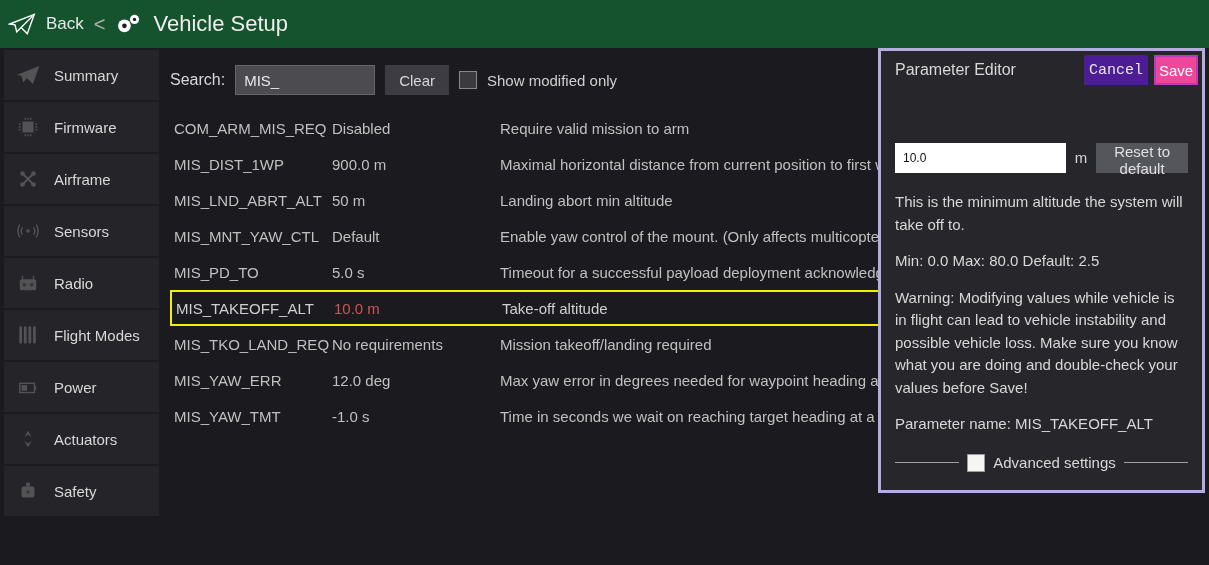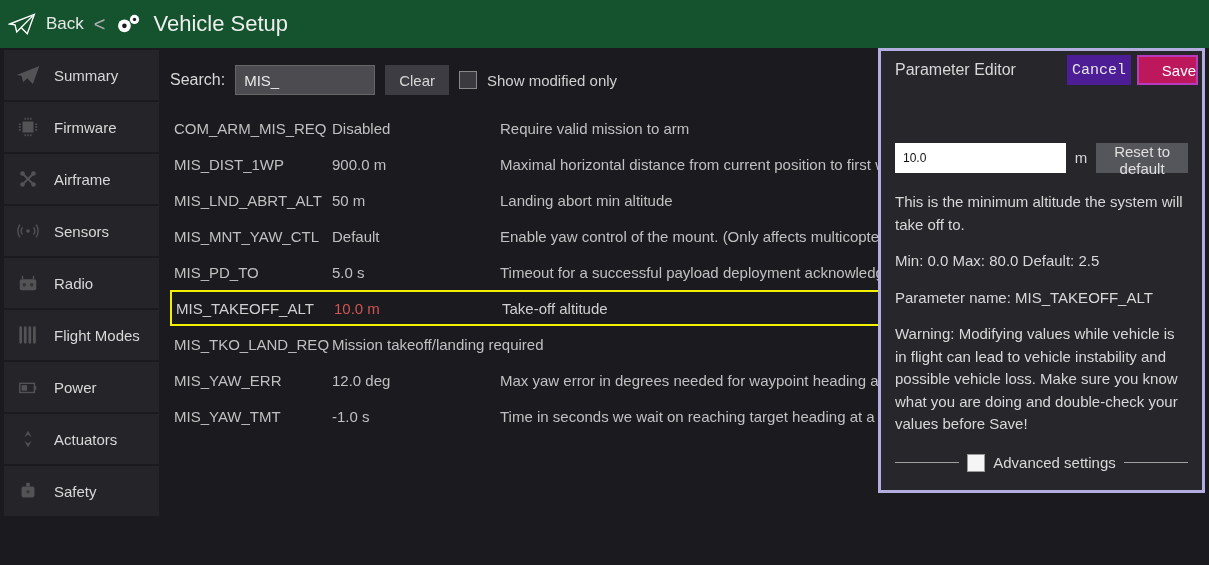--- a/index.html
+++ b/index.html
@@ -36,21 +36,21 @@
 .row .c-val { width: 168px; }
 .row .c-desc { flex: 1; white-space: nowrap; overflow: hidden; }
 .row.sel { border: 2px solid #f0f000; color: #d0d0d0; }
 .row.sel .c-val { color: #d05555; }
 
 
 .editor { position: absolute; right: 4px; top: 48px; width: 327px; background: #26262b; border: 3px solid #b4aee0; padding: 0 0 10px 0; z-index: 10; }
 .ed-head { display: flex; align-items: center; height: 38px; padding: 0 4px 0 14px; gap: 6px; }
 .ed-title { flex: 1; color: #d8d8d8; font-size: 16px; }
 .btn-cancel { height: 30px; width: 64px; background: #4c1d95; border: none; color: #e8e8e8; font-size: 15px; cursor: pointer; font-family: Liberation Mono, monospace; }
-.btn-save { height: 30px; width: 61px; background: #be185d; border: 2px solid #b83bbf; color: #fff; font-size: 15px; cursor: pointer; text-align: right; }
+.btn-save { height: 30px; width: 44px; background: #ec4899; border: 2px solid #b83bbf; color: #fff; font-size: 15px; cursor: pointer; }
 .ed-body { padding: 14px 14px 0 14px; font-size: 15px; color: #d8d8d8; line-height: 1.5; }
 .ed-row1 { display: flex; gap: 8px; margin-bottom: 18px; margin-top: 40px; }
 .val-input { flex: 1; height: 30px; background: #fff; color: #111; border: none; padding: 0 8px; font-size: 12px; }
 .unit { width: 22px; display: flex; align-items: center; justify-content: center; color: #d8d8d8; font-size: 15px; }
 .btn-reset { height: 30px; padding: 0 12px; background: #55555c; border: none; color: #e0e0e0; font-size: 15px; cursor: pointer; }
 .ed-p { margin-bottom: 14px; }
 .adv-row { display: flex; align-items: center; gap: 8px; margin: 16px 0 6px 0; }
 .adv-line { flex: 1; height: 1px; background: #a0a0a0; }
 .adv-chk { width: 18px; height: 18px; background: #f5f5f5; border: 1px solid #999; }
 .adv-lbl { color: #d8d8d8; font-size: 15px; }
@@ -203,20 +203,21 @@
         <span class="c-val">5.0 s</span>
         <span class="c-desc">Timeout for a successful payload deployment acknowledgement</span>
       </div>
     <div class="row sel">
         <span class="c-name">MIS_TAKEOFF_ALT</span>
         <span class="c-val">10.0 m</span>
         <span class="c-desc">Take-off altitude</span>
       </div>
     <div class="row">
         <span class="c-name">MIS_TKO_LAND_REQ</span>
+        <span class="c-val">No requirements</span>
         <span class="c-desc">Mission takeoff/landing required</span>
       </div>
     <div class="row">
         <span class="c-name">MIS_YAW_ERR</span>
         <span class="c-val">12.0 deg</span>
         <span class="c-desc">Max yaw error in degrees needed for waypoint heading acceptance</span>
       </div>
     <div class="row">
         <span class="c-name">MIS_YAW_TMT</span>
         <span class="c-val">-1.0 s</span>
@@ -232,22 +233,22 @@
     <button class="btn-save">Save</button>
   </div>
   <div class="ed-body">
     <div class="ed-row1">
       <input class="val-input" value="10.0" style="">
       <span class="unit">m</span>
       <button class="btn-reset">Reset to default</button>
     </div>
     <div class="ed-p">This is the minimum altitude the system will take off to.</div>
     <div class="ed-p">Min: 0.0  Max: 80.0  Default: 2.5</div>
+    <div class="ed-p">Warning: Modifying values while vehicle is in flight can lead to vehicle instability and possible vehicle loss. Make sure you know what you are doing and double-check your values before Save!</div>
     <div class="ed-p">Parameter name: MIS_TAKEOFF_ALT</div>
-    <div class="ed-p">Warning: Modifying values while vehicle is in flight can lead to vehicle instability and possible vehicle loss. Make sure you know what you are doing and double-check your values before Save!</div>
     <div class="adv-row">
       <span class="adv-line"></span>
       <span class="adv-chk"></span>
       <span class="adv-lbl">Advanced settings</span>
       <span class="adv-line"></span>
     </div>
   </div>
 </div>
 
 </body></html>

